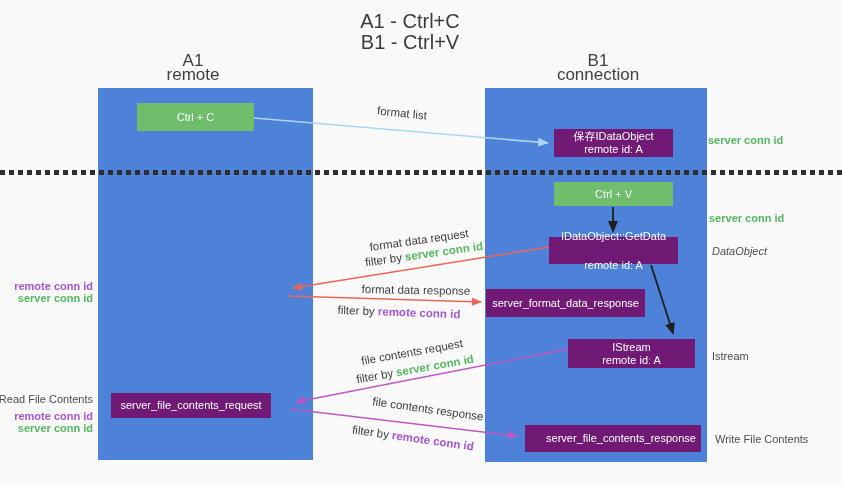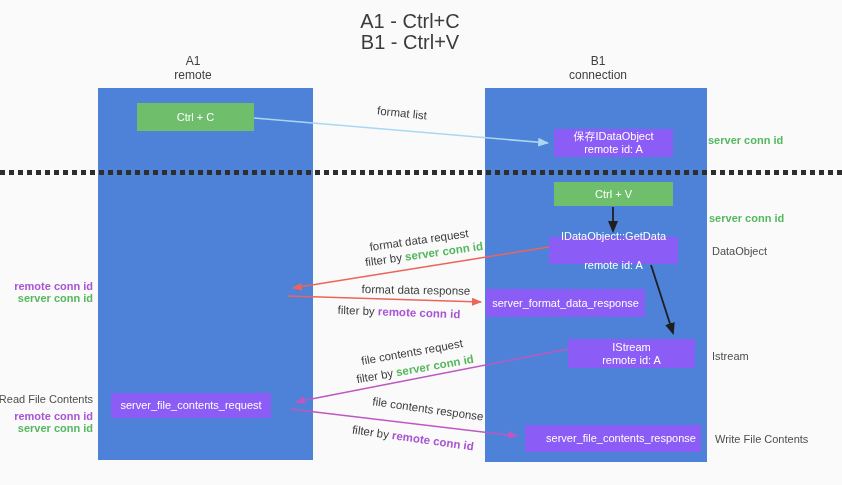--- a/index.html
+++ b/index.html
@@ -5,29 +5,29 @@
   html,body{margin:0;padding:0;background:#fafafa;}
   .canvas{
     position:relative;width:842px;height:485px;overflow:hidden;
     background:#fafafa;
     font-family:"Liberation Sans","DejaVu Sans",sans-serif;
     color:#3d3d3d;
   }
   .title{position:absolute;left:320px;top:11px;width:180px;text-align:center;
     font-size:20px;line-height:21px;color:#3c3c3c;}
   .lane-header{position:absolute;top:54px;width:120px;text-align:center;
-    font-size:12px;line-height:14px;color:#3f3f3f;}
+    font-size:17px;line-height:14px;color:#3f3f3f;}
   .lane{position:absolute;background:#4d82d8;}
   .divider{position:absolute;left:0;top:170px;width:842px;height:5px;
     background:repeating-linear-gradient(to right,#2e2e2e 0 5px,transparent 5px 9px);}
   .box{position:absolute;color:#ffffff;text-align:center;font-size:11px;
     display:flex;flex-direction:column;justify-content:center;white-space:nowrap;}
   .box .ln{line-height:13px;}
   .green{background:#6ebe6c;}
-  .orange{background:#8b5cf6;}
+  .orange{background:#701a75;}
   .fl{position:absolute;font-size:11.5px;color:#3d3d3d;white-space:nowrap;}
   .g{color:#55b85f;font-weight:bold;}
   .p{color:#a855d4;font-weight:bold;}
   .side{position:absolute;font-size:11px;white-space:nowrap;}
   .sg{color:#55b85f;font-weight:bold;}
   .sp{color:#a855d4;font-weight:bold;}
   .sgr{color:#4d4d4d;}
   .ra{text-align:right;}
   svg.overlay{position:absolute;left:0;top:0;pointer-events:none;}
 </style>
@@ -124,21 +124,21 @@
   <div class="fl" style="left:399px;top:312px;transform:translate(-50%,-50%) rotate(2deg);"><span>filter by </span><span class="p">remote conn id</span></div>
 
   <div class="fl" style="left:412px;top:352px;transform:translate(-50%,-50%) rotate(-10deg);">file contents request</div>
   <div class="fl" style="left:415px;top:369px;transform:translate(-50%,-50%) rotate(-10deg);"><span>filter by </span><span class="g">server conn id</span></div>
 
   <div class="fl" style="left:428px;top:409px;transform:translate(-50%,-50%) rotate(8deg);">file contents response</div>
   <div class="fl" style="left:413px;top:438px;transform:translate(-50%,-50%) rotate(8deg);"><span>filter by </span><span class="p">remote conn id</span></div>
 
   <div class="side sg" style="left:708px;top:134px;">server conn id</div>
   <div class="side sg" style="left:709px;top:212px;">server conn id</div>
-  <div class="side sgr" style="left:712px;top:245px;">DataObject</div>
+  <div class="side sgr" style="left:712px;top:245px;font-style:italic;">DataObject</div>
   <div class="side sgr" style="left:712px;top:350px;">Istream</div>
   <div class="side sgr" style="left:715px;top:433px;">Write File Contents</div>
 
   <div class="side sp ra" style="right:749px;top:280px;">remote conn id</div>
   <div class="side sg ra" style="right:749px;top:292px;">server conn id</div>
   <div class="side sgr ra" style="right:749px;top:393px;padding-left:44px;">Read File Contents</div>
   <div class="side sp ra" style="right:749px;top:410px;">remote conn id</div>
   <div class="side sg ra" style="right:749px;top:422px;">server conn id</div>
 
 </div>

